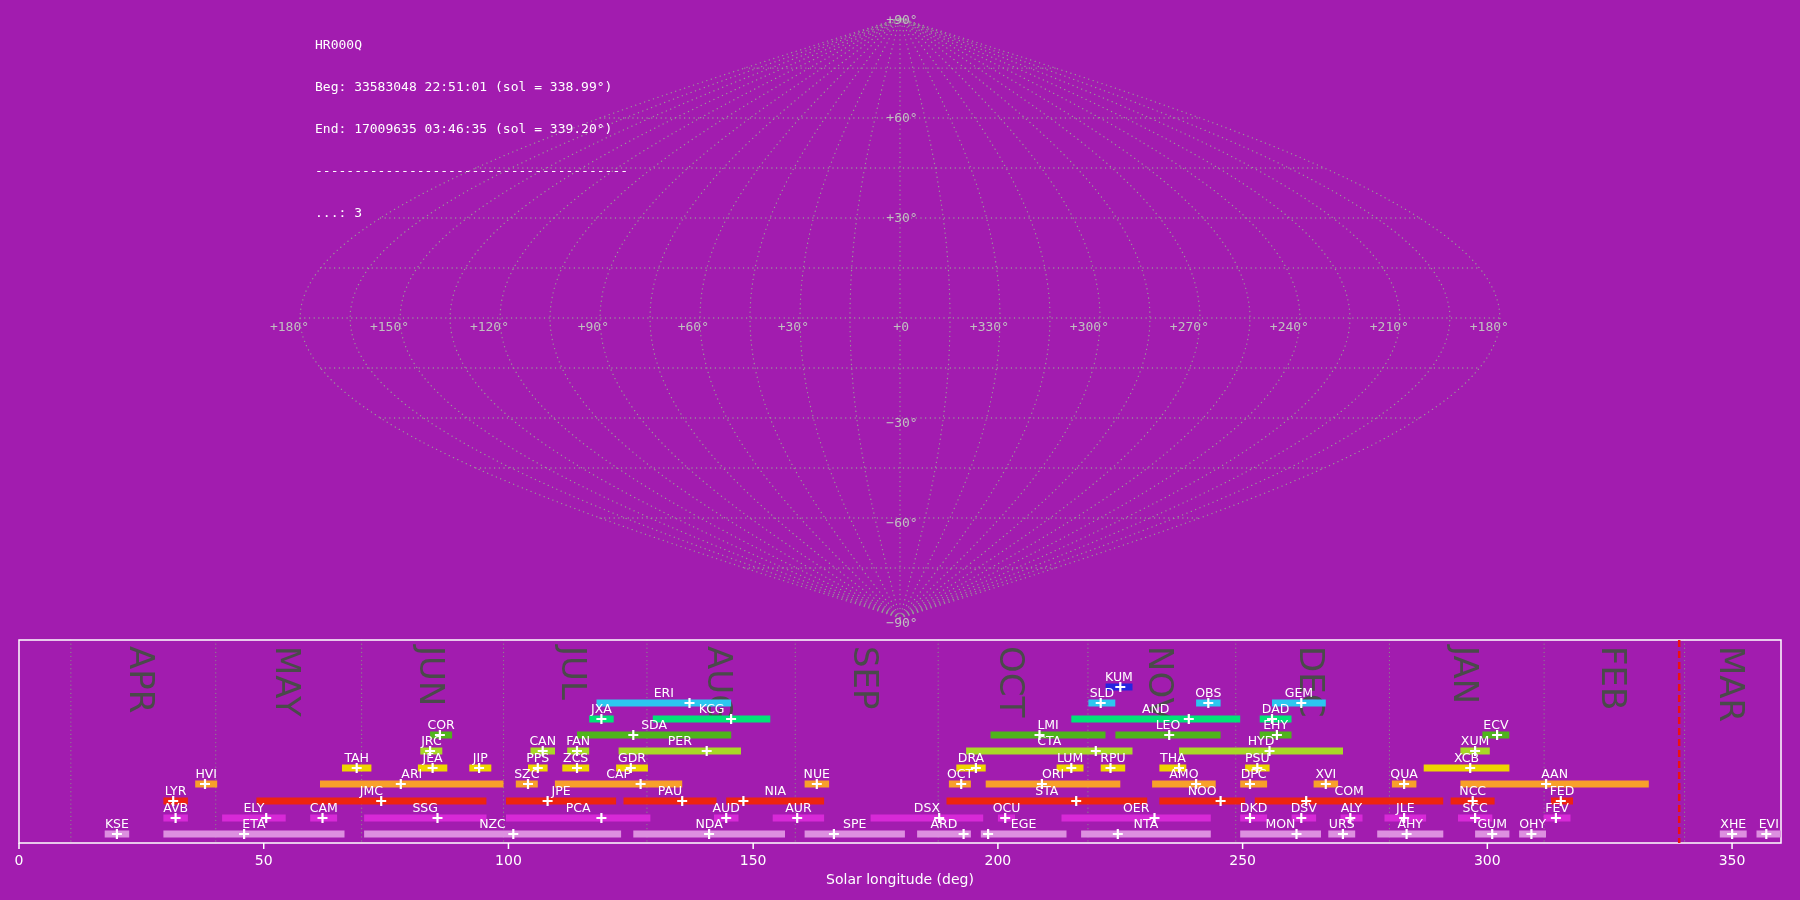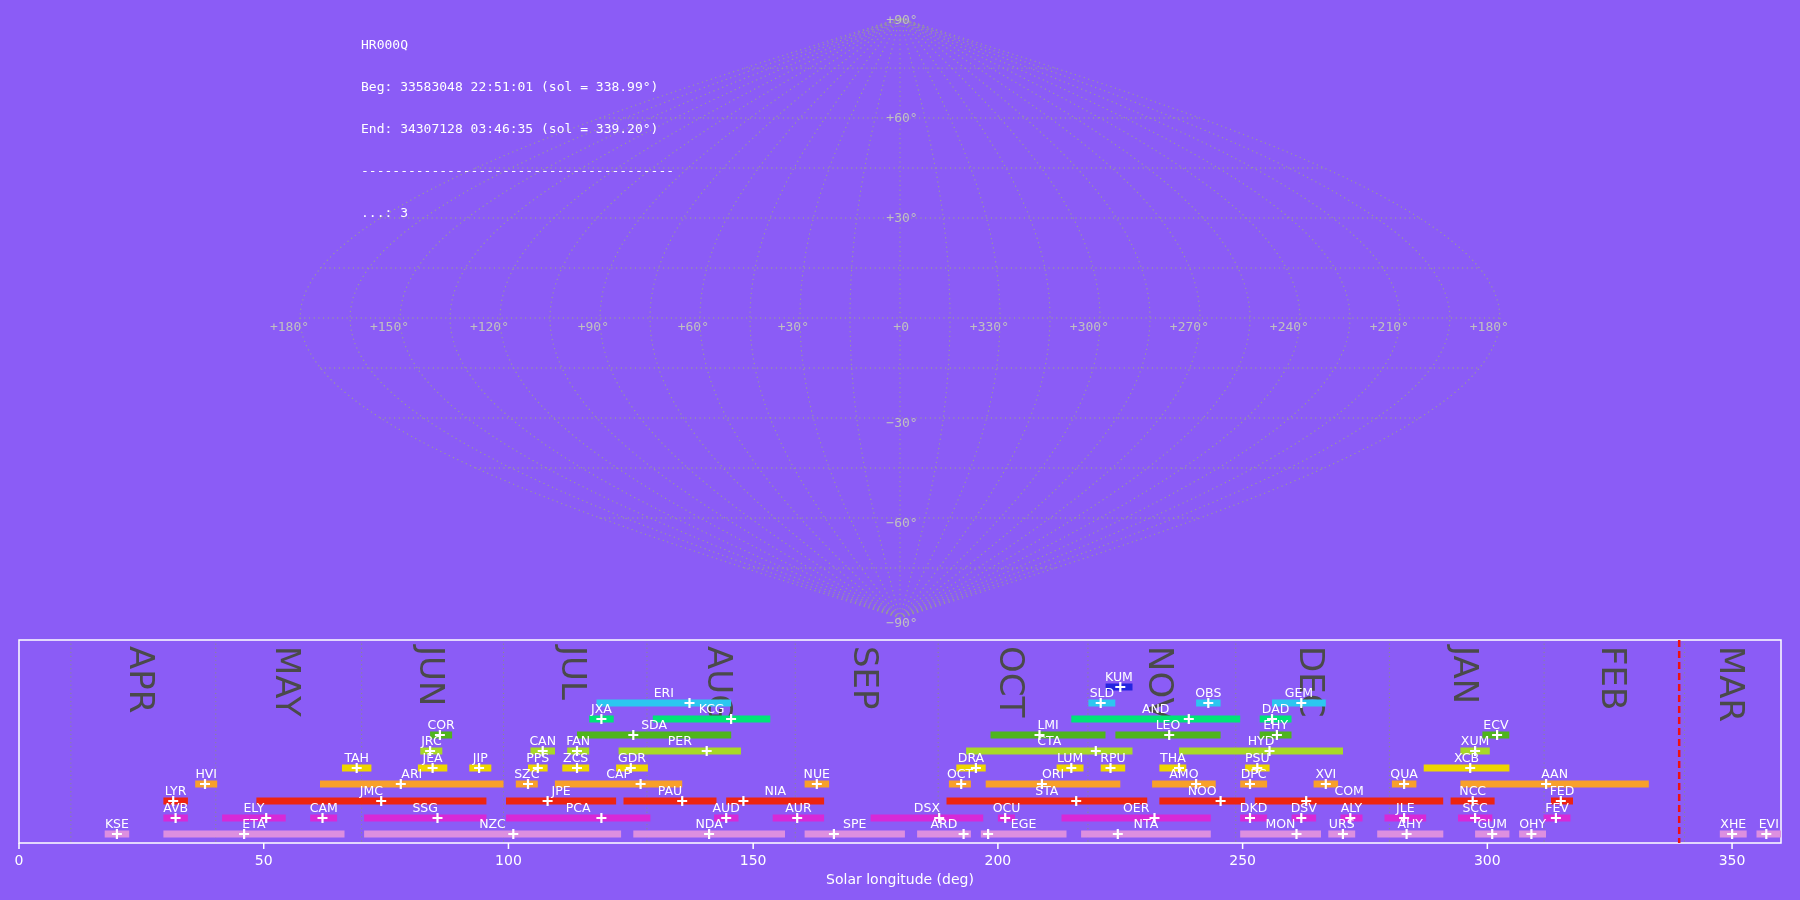--- a/index.html
+++ b/index.html
@@ -1,20 +1,20 @@
 <!DOCTYPE html>
 <html><head>
 <meta charset="utf-8">
 <style>
   html,body{margin:0;padding:0;background:#000;}
-  #stage{position:relative;width:1800px;height:900px;background:#8b5cf6;overflow:hidden;
+  #stage{position:relative;width:1800px;height:900px;background:#a21caf;overflow:hidden;
          font-family:"DejaVu Sans",sans-serif;}
   #scene{position:absolute;left:0;top:0;}
   #header{position:absolute;left:315px;top:10px;color:#fff;white-space:pre;
-          font:13px/14px "DejaVu Sans Mono",monospace;margin-left:46px;}
+          font:13px/14px "DejaVu Sans Mono",monospace;}
   .grid{stroke:#999;stroke-width:1.3;stroke-dasharray:0.1 4.6;stroke-linecap:round;fill:none;}
   .maplab{font:13px "DejaVu Sans Mono",monospace;fill:#c0c0c0;}
   .mline{stroke:#8a8a8a;stroke-width:1.2;stroke-dasharray:0.1 4;stroke-linecap:round;}
   .month{font:34px "DejaVu Sans",sans-serif;fill:#4a4a4a;}
   .frame{fill:none;stroke:#fff;stroke-width:1.5;}
   .now{stroke:#ee1111;stroke-width:2.5;stroke-dasharray:7 4;}
   .shlab{font:12.5px "DejaVu Sans",sans-serif;fill:#fff;}
   .peak{stroke:#fff;stroke-width:2.2;fill:none;}
   .tick{stroke:#fff;stroke-width:1.5;}
   .ticklab,.xlab{font:14px "DejaVu Sans",sans-serif;fill:#fff;}
@@ -384,17 +384,17 @@
         <line x1="1487.3333333333333" y1="843" x2="1487.3333333333333" y2="849" class="tick"></line>
         <text x="1487.3333333333333" y="865" class="ticklab" text-anchor="middle">300</text>
         <line x1="1732.0555555555557" y1="843" x2="1732.0555555555557" y2="849" class="tick"></line>
         <text x="1732.0555555555557" y="865" class="ticklab" text-anchor="middle">350</text>
         <text x="900" y="884" class="xlab" text-anchor="middle">Solar longitude (deg)</text>
       </g>
     </svg>
   <div id="header">
     <div>HR000Q</div>
     <div>Beg: 33583048 22:51:01 (sol = 338.99°)</div>
-    <div>End: 34307128 03:46:35 (sol = 339.20°)</div>
+    <div>End: 17009635 03:46:35 (sol = 339.20°)</div>
     <div>----------------------------------------</div>
     <div>...: 3</div>
   </div>
 </div>
 
 </body></html>

